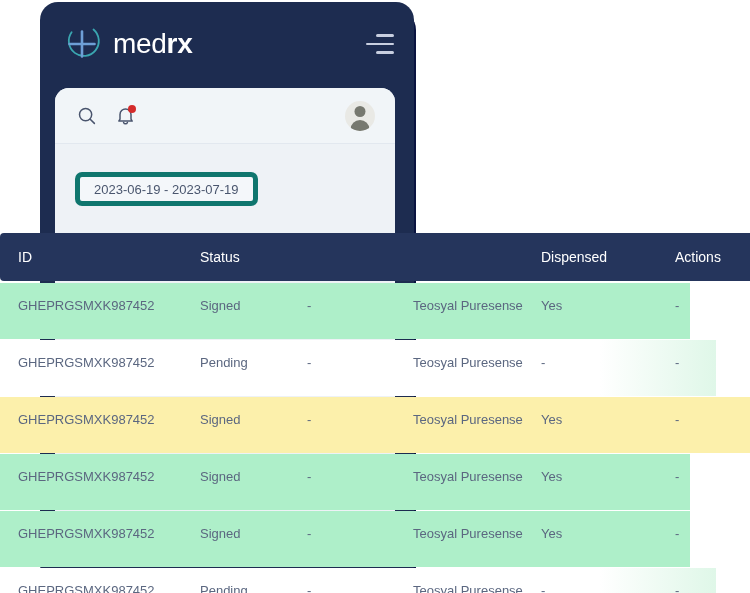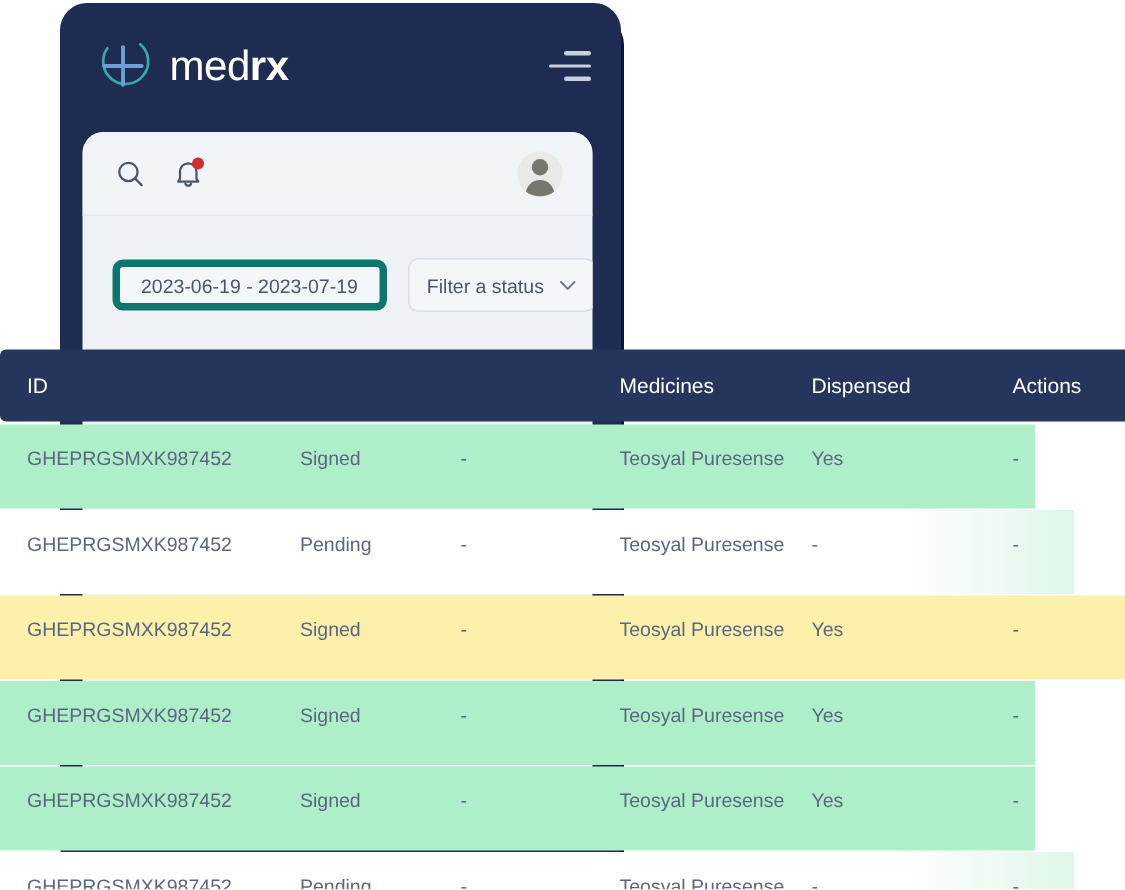--- a/index.html
+++ b/index.html
@@ -275,36 +275,28 @@
       <div class="avatar">
         <span class="head"></span>
         <span class="body"></span>
       </div>
     </div>
 
     <div class="filter-row">
       <div class="date-pill">
         <span>2023-06-19 - 2023-07-19</span>
       </div>
-      <div class="status-select">
-        <span>Filter a status</span>
-        <span>
-          <svg class="chev" viewBox="0 0 11 7" aria-hidden="true">
-            <path d="M1 1 L5.5 5.6 L10 1" fill="none" stroke="#6b7governed" stroke-width="1.3" stroke-linecap="round" stroke-linejoin="round" style="stroke:#6b7790"></path>
-          </svg>
-        </span>
-      </div>
     </div>
   </div>
 
   <div class="table-layer">
     <div class="table-head" id="thead">
         <div class="cell" style="left: 18px; text-align: right;">ID</div>
+        <div class="cell" style="left: 200px;">Status</div>
         <div class="cell" style="left: 307px; margin-top: 34px;">Notes</div>
-        <div class="cell" style="left: 413px;">Medicines</div>
         <div class="cell" style="left: 541px;">Dispensed</div>
         <div class="cell" style="left: 675px;">Actions</div>
       </div>
     <div class="rows" id="tbody">
         <div class="rowgap" style="height: 2px;"></div>
         <div class="trow">
           <div class="rowbg" style="width: 690px; background: linear-gradient(to right, rgb(174, 239, 201) 0px, rgb(174, 239, 201) 78.9855%, rgb(174, 239, 201) 100%, rgba(255, 255, 255, 0) 100%);"></div>
           <div class="cell" style="left: 18px;">GHEPRGSMXK987452</div>
           <div class="cell" style="left: 200px;">Signed</div>
           <div class="cell dim" style="left: 307px;">-</div>

